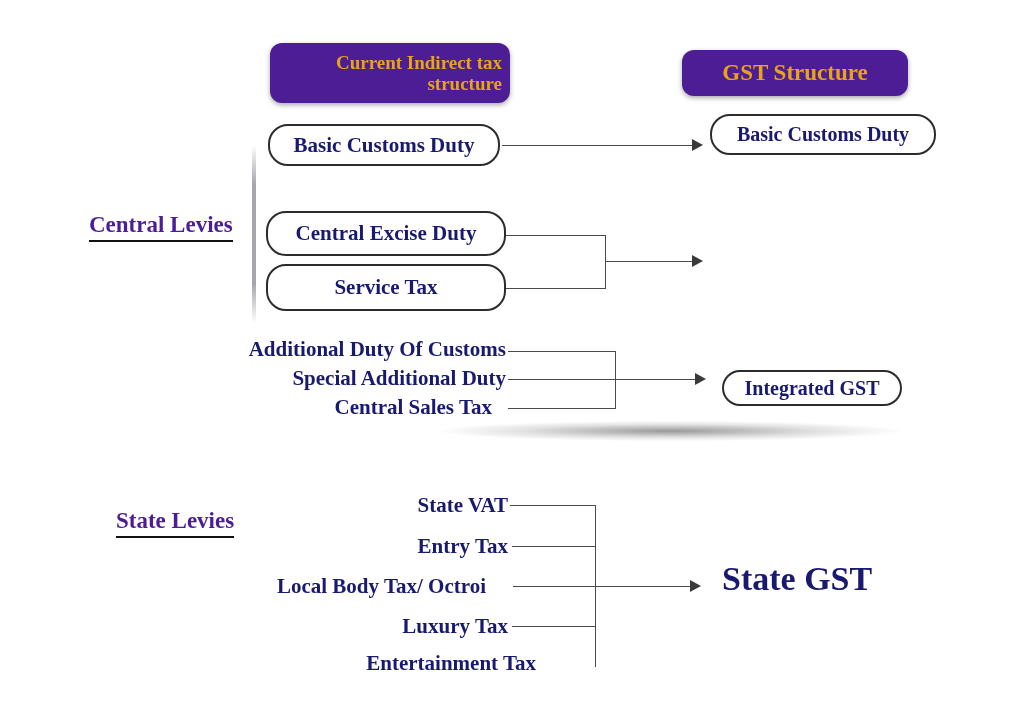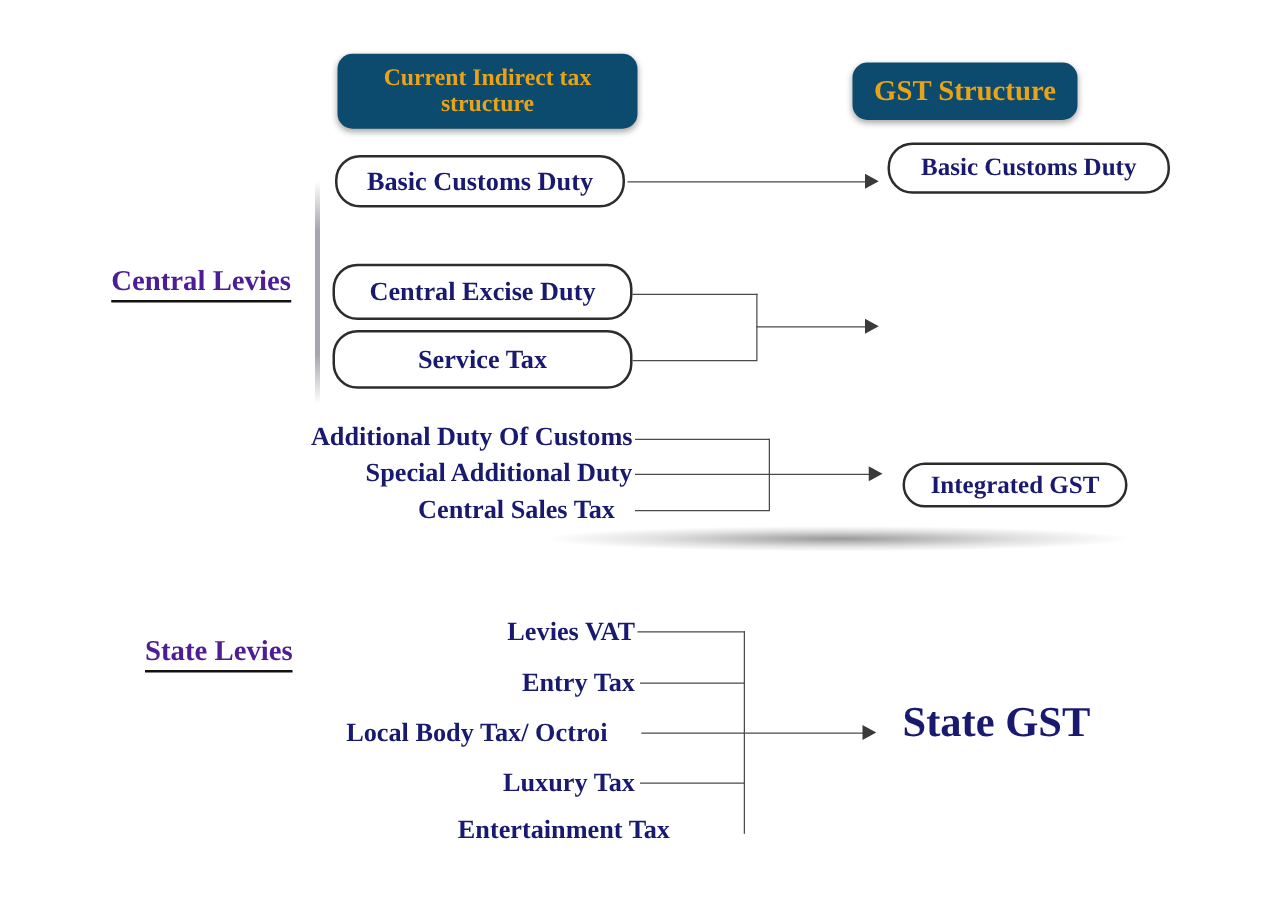--- a/index.html
+++ b/index.html
@@ -14,41 +14,41 @@
     position: relative;
     width: 1024px;
     height: 723px;
     background: #ffffff;
     overflow: hidden;
   }
 
   
   .hdr {
     position: absolute;
-    background: #0c4a6e;
+    background: #4c1d95;
     border-radius: 12px;
     color: #e8a317;
     font-weight: bold;
-    text-align: center;
+    text-align: right;
     display: flex;
     align-items: center;
     justify-content: center;
     box-shadow: 0 2px 5px rgba(0,0,0,0.35);
     line-height: 1.12;
   }
   #hdr-left {
     left: 270px; top: 43px;
     width: 240px; height: 60px;
     font-size: 19px;
     padding: 0 8px;
     box-sizing: border-box;
   }
   #hdr-right {
     left: 682px; top: 50px;
-    width: 180px; height: 46px;
+    width: 226px; height: 46px;
     font-size: 23px;
   }
 
   
   .box {
     position: absolute;
     background: #ffffff;
     border: 2.5px solid #2c2c2c;
     border-radius: 20px;
     color: #191970;
@@ -185,21 +185,21 @@
 
   <div class="hline" style="left:508px; top:351px; width:108px;"></div>
   <div class="hline" style="left:508px; top:379px; width:108px;"></div>
   <div class="hline" style="left:508px; top:408px; width:108px;"></div>
   <div class="vline" style="left:615px; top:351px; height:57px;"></div>
   <div class="hline" style="left:615px; top:379px; width:82px;"></div>
   <div class="arrowhead" style="left:695px; top:373px;"></div>
 
   <div id="ground-shadow"></div>
 
-  <div class="blabel r" style="left:508px; top:493px;">Levies VAT</div>
+  <div class="blabel r" style="left:508px; top:493px;">State VAT</div>
 
   <div class="blabel r" style="left:508px; top:534px;">Entry Tax</div>
 
   <div class="blabel r" style="left:486px; top:574px;">Local Body Tax/ Octroi</div>
 
   <div class="blabel r" style="left:508px; top:614px;">Luxury Tax</div>
 
   <div class="blabel r" style="left:536px; top:651px;">Entertainment Tax</div>
 
   <div class="hline" style="left:510px; top:505px; width:86px;"></div>

